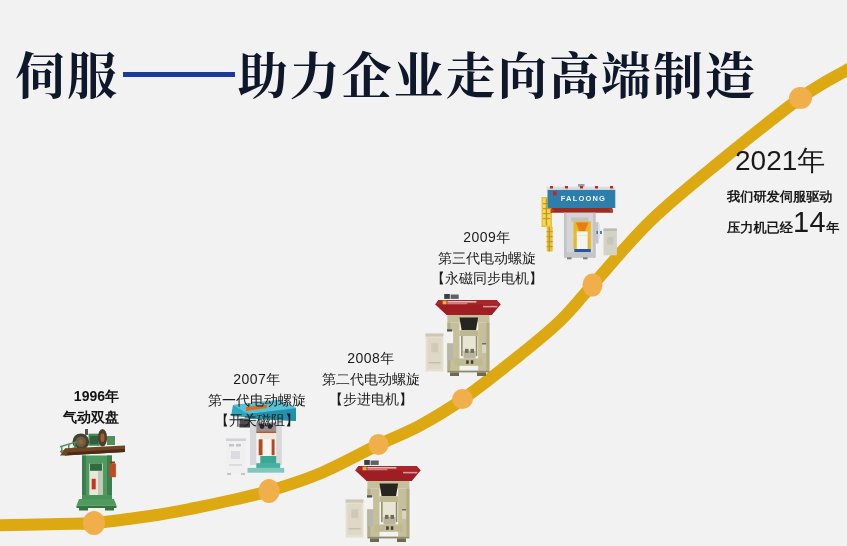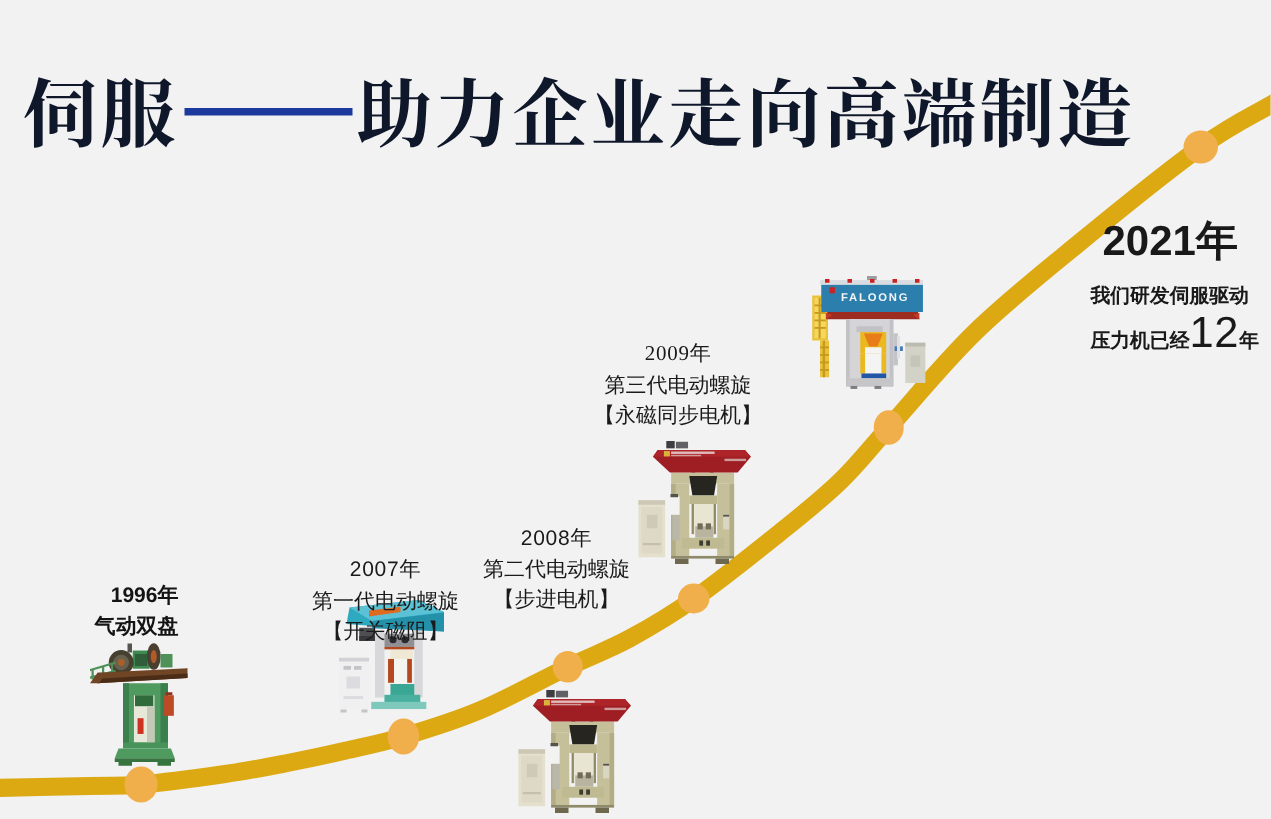--- a/index.html
+++ b/index.html
@@ -3,21 +3,21 @@
 <meta charset="utf-8">
 <style>
 html,body{margin:0;padding:0;}
 body{width:847px;height:546px;overflow:hidden;background:#f2f2f2;font-family:"Liberation Sans",sans-serif;}
 #stage{position:relative;width:847px;height:546px;background:#f2f2f2;overflow:hidden;}
 .abs{position:absolute;}
 #title{left:15px;top:50px;width:830px;font-family:"Liberation Serif","Noto Serif CJK SC",serif;font-weight:bold;font-size:50px;color:#0f172a;letter-spacing:1.9px;white-space:nowrap;line-height:1.1;}
 .lbl{color:#1a1a1a;text-align:center;line-height:20.5px;font-size:14px;}
 .lbl .yr{font-size:14px;letter-spacing:0.5px;}
 #lbl1996{left:63px;top:386px;text-align:right;line-height:20.8px;font-weight:bold;font-size:14px;color:#141414;}
-#lbl2021y{left:735px;top:146px;font-size:28px;color:#191919;font-weight:700;line-height:1.05;}
+#lbl2021y{left:735px;top:146px;font-size:28px;color:#191919;font-weight:400;line-height:1.05;}
 #lbl2021a{left:727px;top:190px;font-size:13.2px;color:#191919;font-weight:bold;line-height:1.1;}
 #lbl2021b{left:727px;top:200px;font-size:13.2px;color:#191919;font-weight:bold;white-space:nowrap;line-height:44px;}
 #lbl2021b .big{font-size:29px;font-weight:normal;letter-spacing:0.5px;}
 svg{display:block;}
 #tdash{display:inline-block;width:112px;height:5.6px;background:#1c3a9d;margin-left:4px;margin-right:3px;vertical-align:0.335em;}
 </style>
 </head>
 <body>
 <div id="stage">
 
@@ -260,21 +260,21 @@
   <div class="abs" id="lbl1996">1996年<br>气动双盘</div>
 
   <div class="abs lbl" style="left:197px;top:329px;width:120px;margin-top:40px;">
     <span class="yr">2007年</span><br>第一代电动螺旋<br>【开关磁阻】
   </div>
 
   <div class="abs lbl" style="left:311px;top:348px;width:120px;">
     <span class="yr">2008年</span><br>第二代电动螺旋<br>【步进电机】
   </div>
 
-  <div class="abs lbl" style="left:392px;top:227px;width:120px;font-family:Liberation Serif, serif;">
+  <div class="abs lbl" style="left:427px;top:227px;width:120px;">
     <span class="yr">2009年</span><br>第三代电动螺旋<br>【永磁同步电机】
   </div>
 
 
   <div class="abs" id="lbl2021y">2021年</div>
   <div class="abs" id="lbl2021a">我们研发伺服驱动</div>
-  <div class="abs" id="lbl2021b">压力机已经<span class="big">12</span>年</div>
+  <div class="abs" id="lbl2021b">压力机已经<span class="big">14</span>年</div>
 </div>
 
 </body></html>

